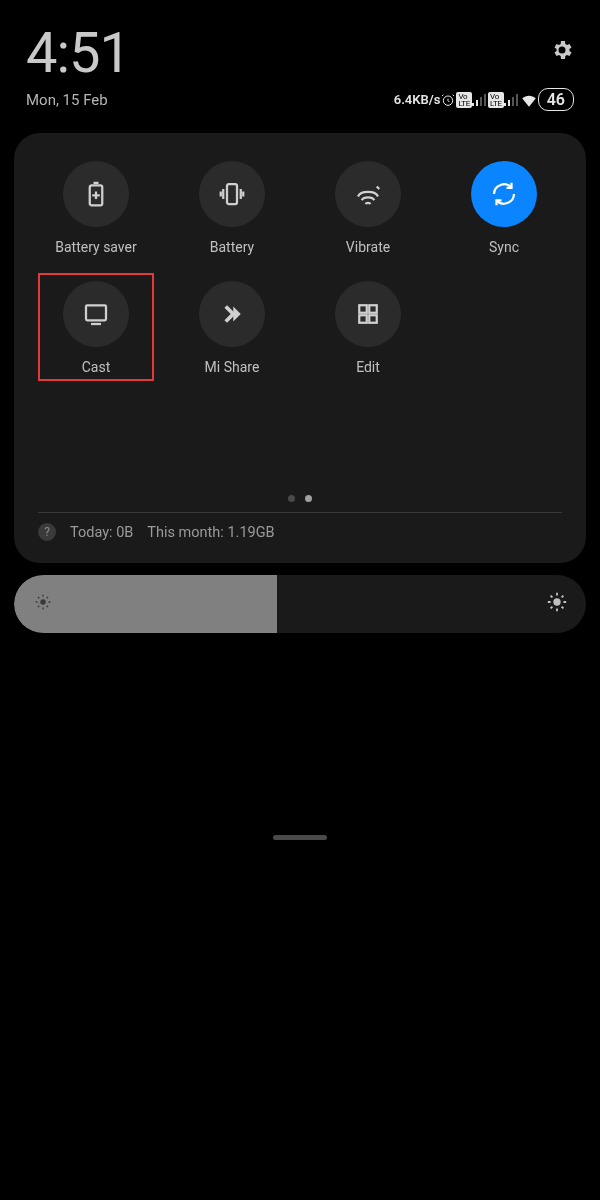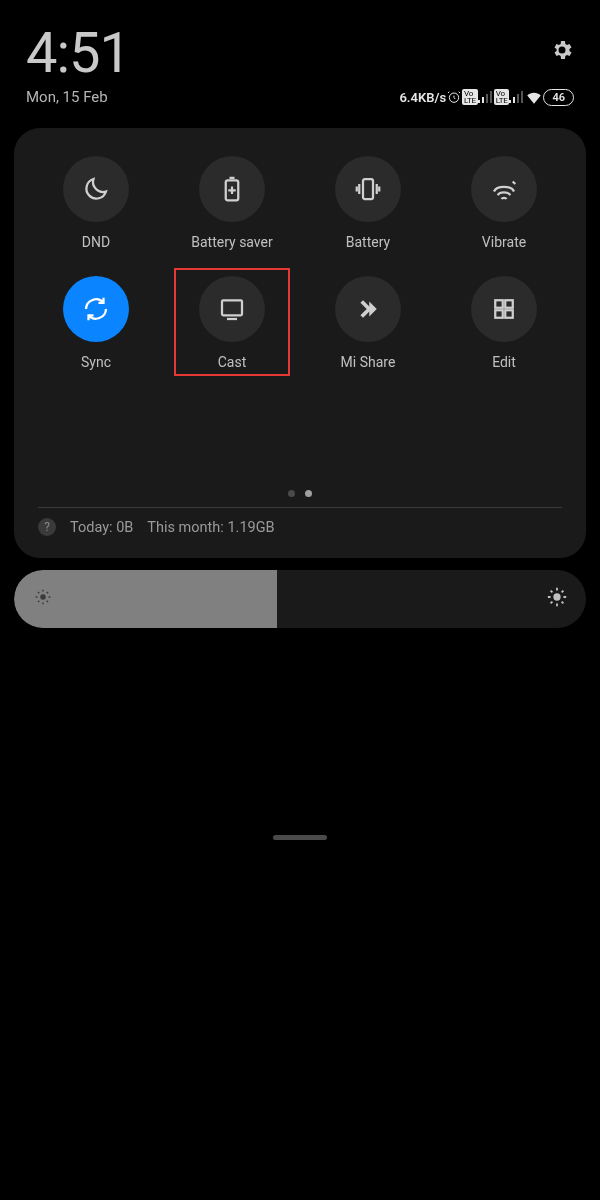--- a/index.html
+++ b/index.html
@@ -14,21 +14,21 @@
   .statusbar-bottom { display: flex; justify-content: space-between; align-items: center; margin-top: 2px; }
   .date { font-size: 15px; color: #b5b5b5; }
   .rhs { display: flex; align-items: center; gap: 0; font-size: 13px; font-weight: 600; color: #e6e6e6; }
   .rhs svg { display: block; }
   .volte { font-size: 8px; background: #e6e6e6; color: #000; padding: 1px 2px; border-radius: 2px; line-height: 7px; font-weight: 400; letter-spacing: -0.3px; }
   .bars { width: 16px; height: 12px; position: relative; }
   .bars span { position: absolute; bottom: 0; width: 2px; background: #e6e6e6; }
   .bars span:nth-child(1){left:0;height:3px;} .bars span:nth-child(2){left:4px;height:6px;}
   .bars span:nth-child(3){left:8px;height:9px;background:#555;} .bars span:nth-child(4){left:12px;height:12px;background:#555;}
   .wifi svg { width: 18px; height: 14px; fill: #e6e6e6; }
-  .battery { border: 1.5px solid #e6e6e6; border-radius: 10px; padding: 1px 8px; font-size: 11px; font-weight: 600; color:#e6e6e6;}
+  .battery { border: 1.5px solid #e6e6e6; border-radius: 10px; padding: 1px 8px; font-size: 16px; font-weight: 600; color:#e6e6e6;}
   .alarm svg { width: 16px; height: 16px; stroke: #e6e6e6; fill: none; stroke-width:1.5; }
 
   .panel { margin: 14px 14px 0 14px; background: #1a1a1a; border-radius: 26px; padding: 28px 14px 14px 14px; }
 
   .tile-grid { display: grid; grid-template-columns: repeat(4, 1fr); gap: 26px 0; }
   .tile { display: flex; flex-direction: column; align-items: center; gap: 12px; position: relative; }
   .tile-circle { width: 66px; height: 66px; border-radius: 50%; background: #2b2b2b; display: flex; align-items: center; justify-content: center; }
   .tile-circle.active { background: #0a84ff; }
   .tile-circle svg { width: 30px; height: 30px; stroke: #d0d0d0; fill: none; stroke-width: 1.8; }
   .tile-circle.active svg { stroke: #fff; }
@@ -95,28 +95,20 @@
           </svg>
         </span>
       <span class="battery">46</span>
     </div>
   </div>
 </div>
 
 <div class="panel">
   <div class="tile-grid">
 
-    <div class="tile">
-      <div class="tile-circle">
-        <svg viewBox="0 0 24 24">
-            <path d="M20 14A8 8 0 0 1 10 4a8 8 0 1 0 10 10z"></path>
-          </svg>
-      </div>
-      <div class="tile-label">DND</div>
-    </div>
 
     <div class="tile">
       <div class="tile-circle">
         <svg viewBox="0 0 24 24">
             <rect x="7" y="5" width="10" height="16" rx="1.5"></rect>
             <path d="M10 3h4M12 10v6M9 13h6"></path>
           </svg>
       </div>
       <div class="tile-label">Battery saver</div>
     </div>

